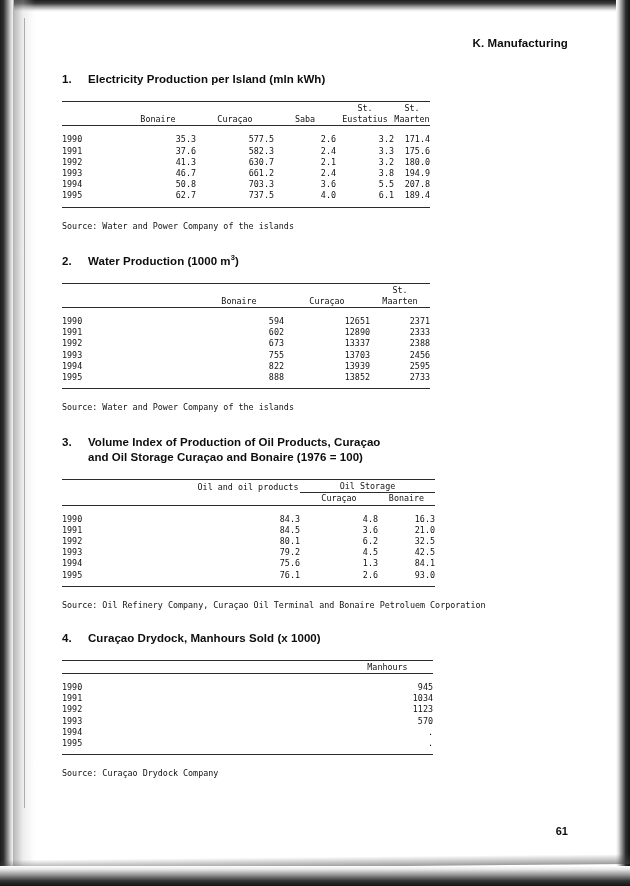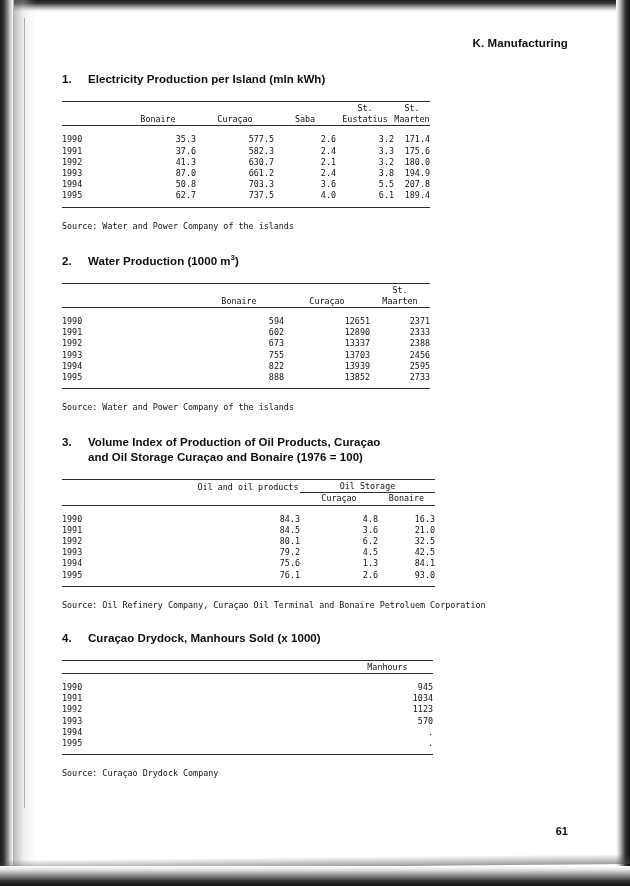--- a/index.html
+++ b/index.html
@@ -256,21 +256,21 @@
           <tr>
             <td class="year">1992</td>
             <td class="num c1">41.3</td>
             <td class="num c2">630.7</td>
             <td class="num c3">2.1</td>
             <td class="num c4">3.2</td>
             <td class="num c5">180.0</td>
           </tr>
           <tr>
             <td class="year">1993</td>
-            <td class="num c1">87.0</td>
+            <td class="num c1">46.7</td>
             <td class="num c2">661.2</td>
             <td class="num c3">2.4</td>
             <td class="num c4">3.8</td>
             <td class="num c5">194.9</td>
           </tr>
           <tr>
             <td class="year">1994</td>
             <td class="num c1">50.8</td>
             <td class="num c2">703.3</td>
             <td class="num c3">3.6</td>

